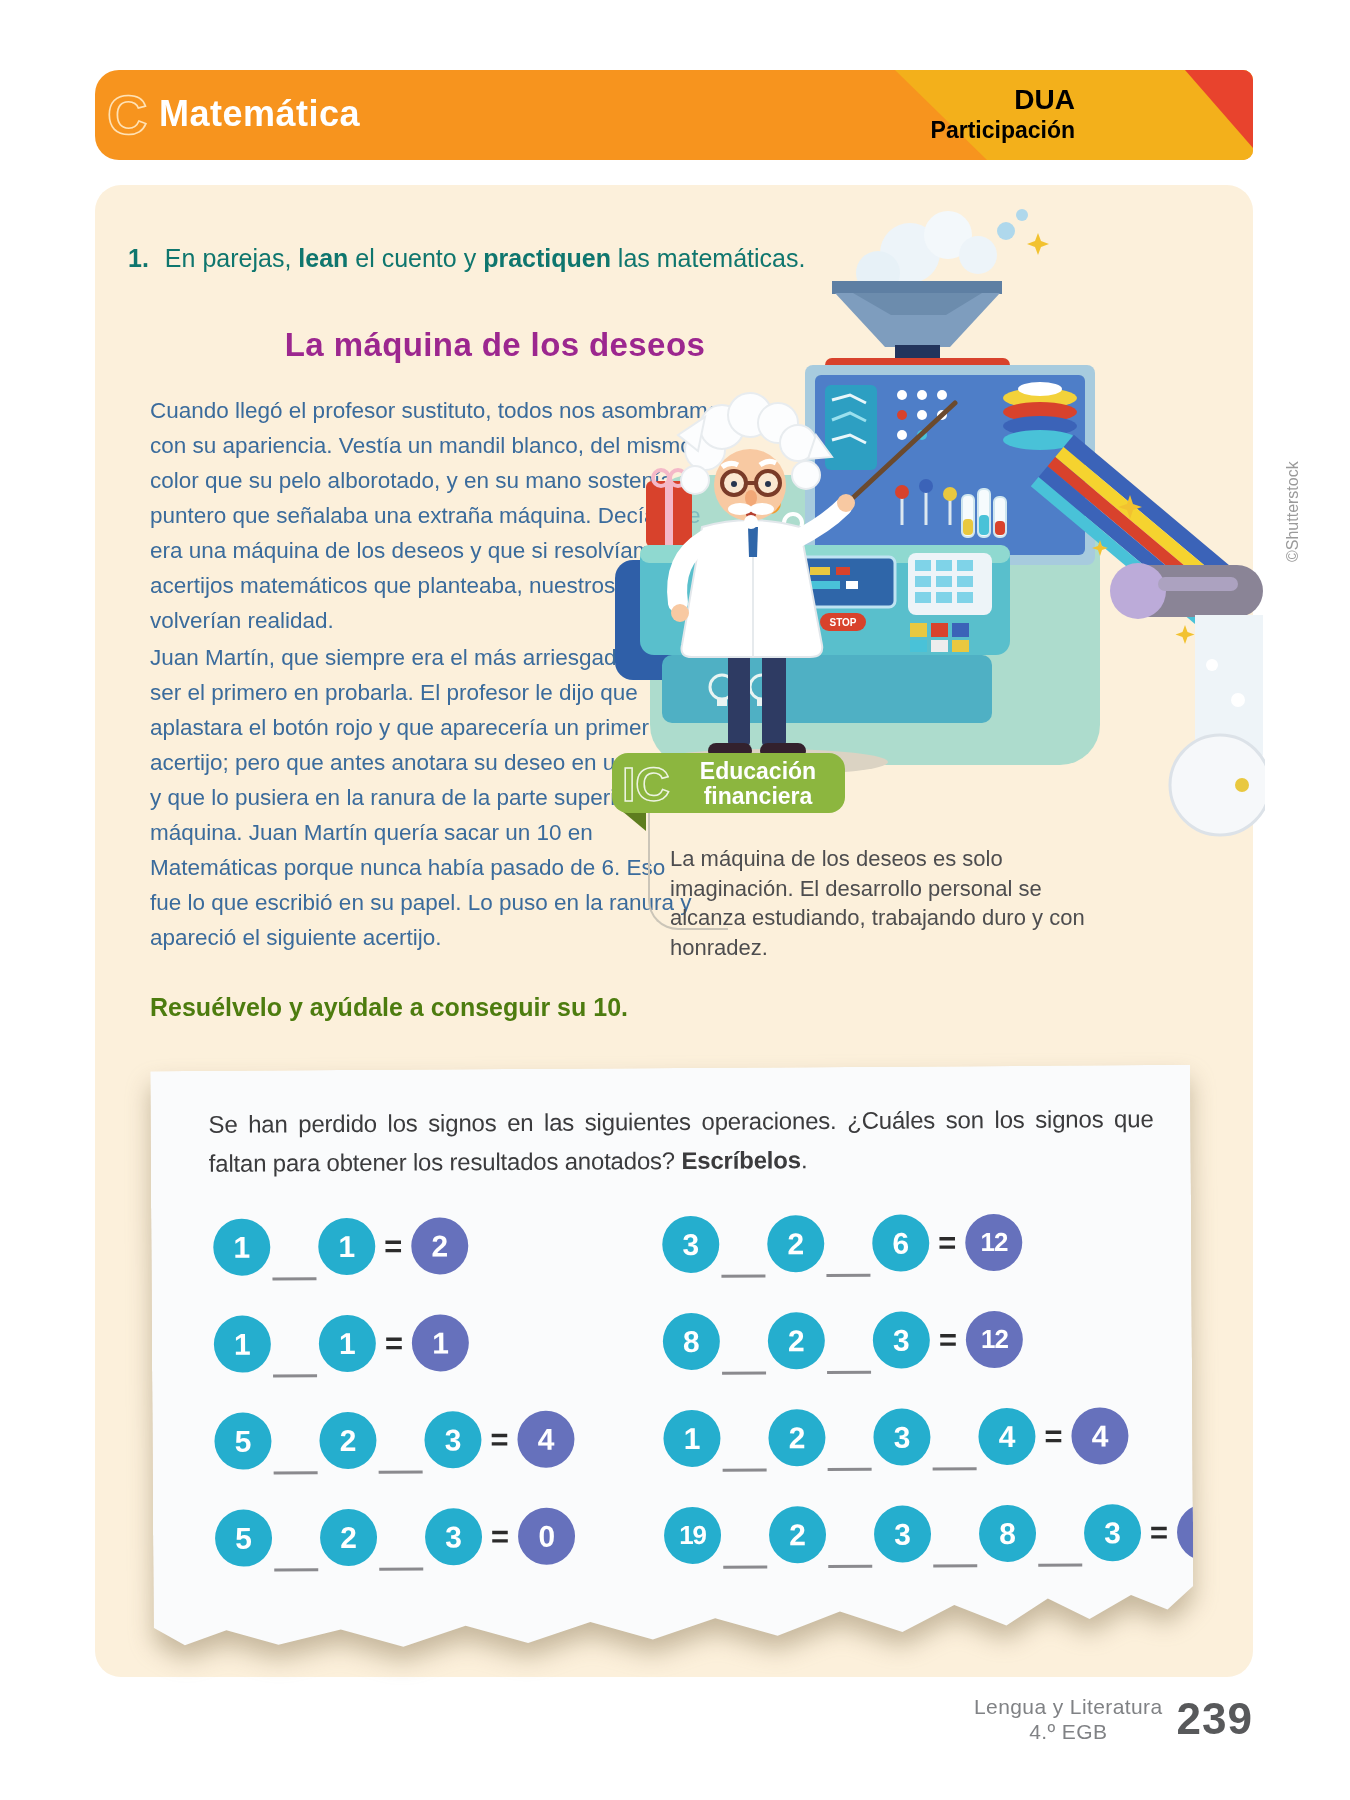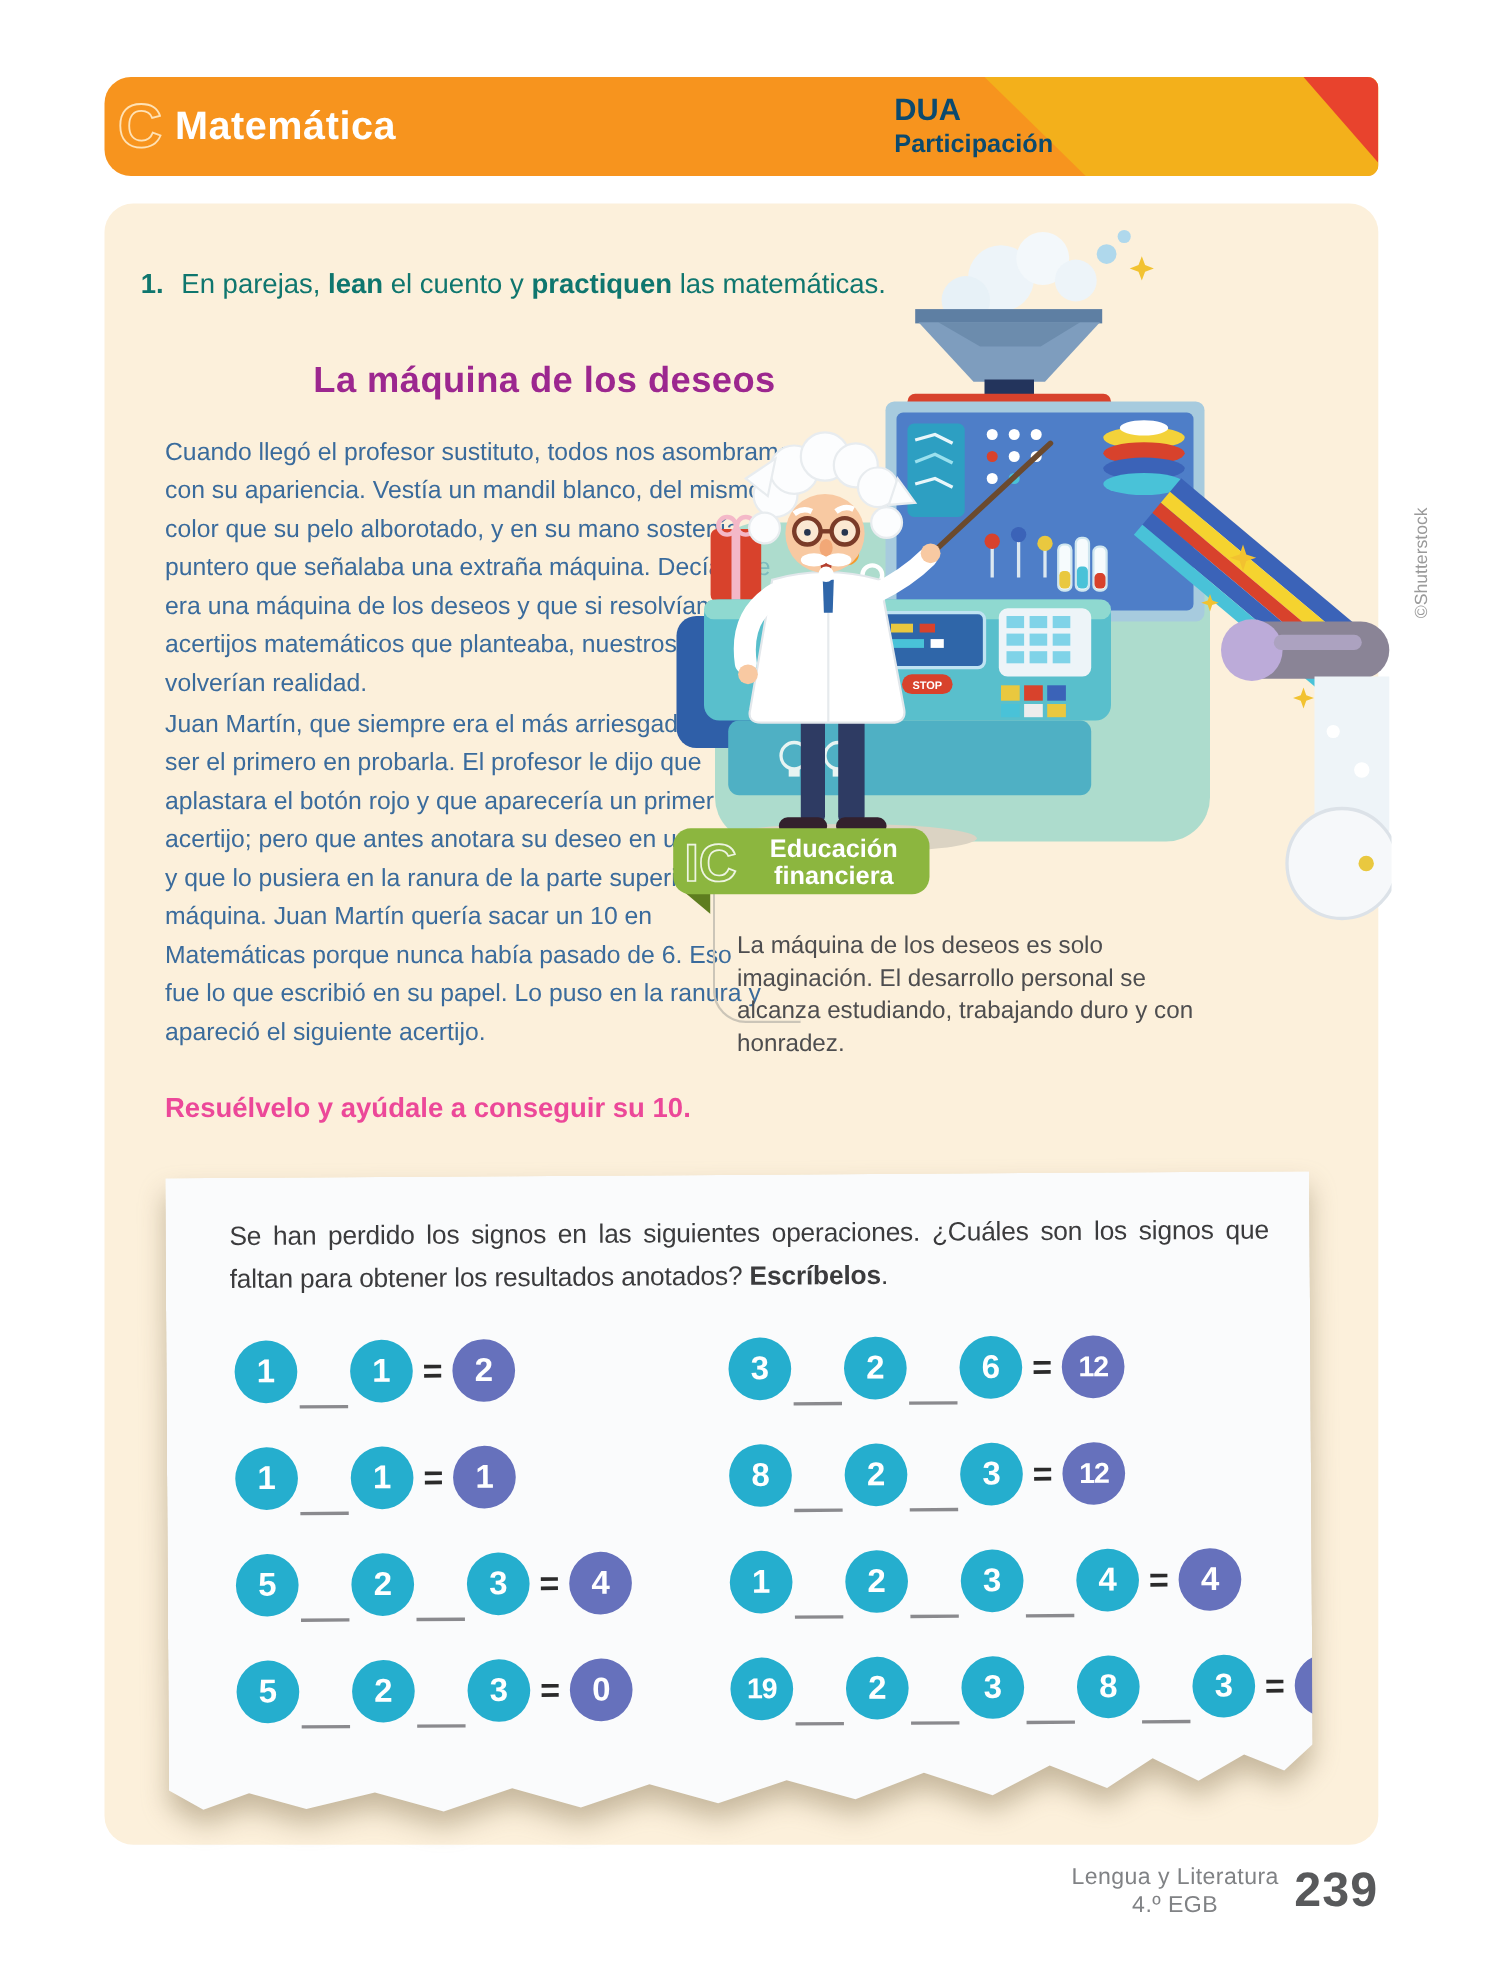--- a/index.html
+++ b/index.html
@@ -22,21 +22,21 @@
   }
   .header-red {
     position:absolute; inset:0; background:#E8432D;
     clip-path:polygon(1090px 0, 1158px 0, 1158px 78px);
   }
   .c-logo { position:absolute; left:10px; top:12px; }
   .subject-title {
     position:absolute; left:64px; top:23px;
     color:#ffffff; font-size:36px; font-weight:bold; letter-spacing:.5px;
   }
-  .dua-block { position:absolute; left:718px; top:14px; width:262px; text-align:left; color:#0c4a6e; }
+  .dua-block { position:absolute; left:718px; top:14px; width:262px; text-align:right; color:#000000; }
   .dua-title { font-size:28px; font-weight:bold; }
   .dua-sub { font-size:23px; font-weight:bold; margin-top:1px; }
 
   
   .panel {
     position:absolute; left:95px; top:185px; width:1158px; height:1492px;
     background:#FCF0DB; border-radius:26px;
   }
 
   .instruction {
@@ -50,21 +50,21 @@
     white-space:nowrap; font-size:33px; font-weight:bold; color:#9C278F; letter-spacing:.4px;
   }
   .story-para {
     position:absolute; left:150px; width:582px;
     font-size:22.5px; line-height:35px; color:#3A6B9C;
   }
   .para1 { top:393px; }
   .para2 { top:640px; width:548px; }
   .story-closing {
     position:absolute; left:150px; top:993px;
-    font-size:25px; font-weight:bold; color:#ec4899;
+    font-size:25px; font-weight:bold; color:#4d7c0f;
   }
 
   
   .finance-badge {
     position:absolute; left:612px; top:753px; width:233px; height:60px;
     background:#8CB63F; border-radius:16px; color:#fff; z-index:4;
   }
   .finance-badge .ic { position:absolute; left:8px; top:4px; }
   .finance-badge .label {
     position:absolute; left:66px; top:6px; width:160px; text-align:center;

